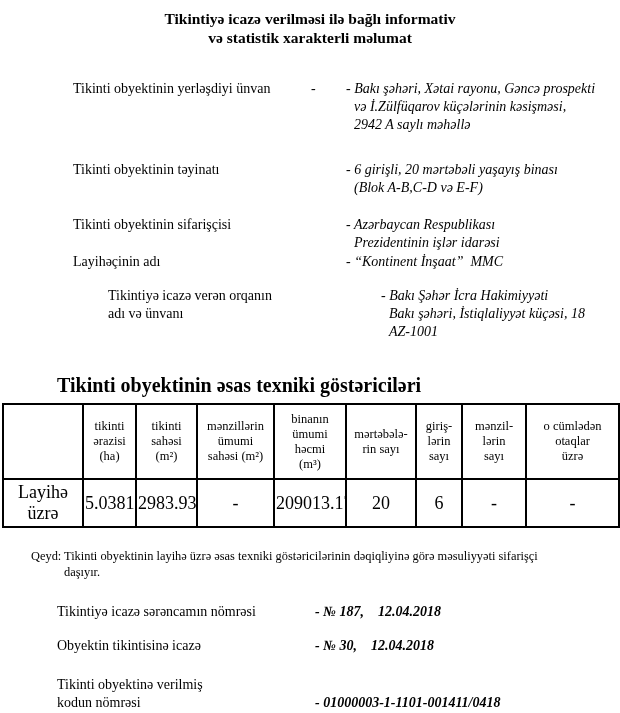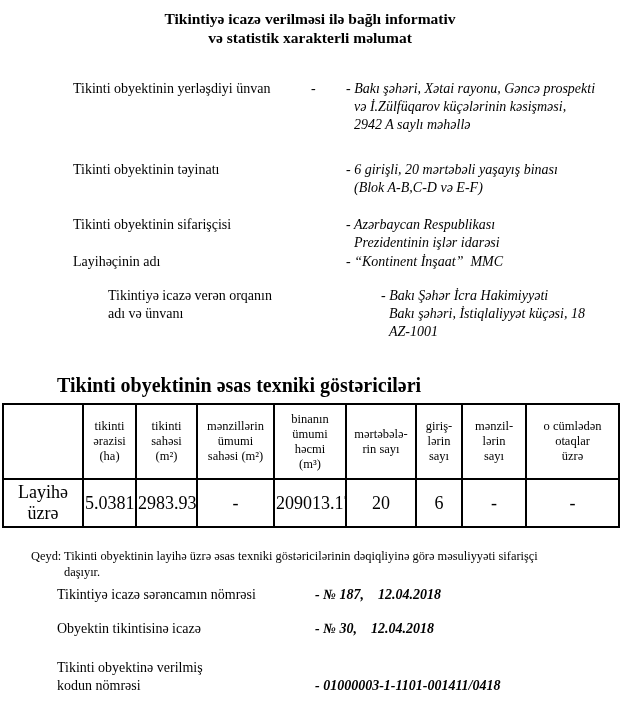--- a/index.html
+++ b/index.html
@@ -88,21 +88,21 @@
   .footer-row {
     display: flex;
     padding-left: 57px;
     font-size: 14px;
     line-height: 18px;
   }
   .footer-label { width: 258px; }
   .footer-value { font-style: italic; white-space: pre; font-weight: bold; }
   .footer-value.bold { font-weight: bold; }
   .footer-row.align-bottom { align-items: flex-end; }
-  .mt-f1 { margin-top: 6px; align-items: flex-end; }
+  .mt-f1 { margin-top: 23px; align-items: flex-end; }
   .mt-f2 { margin-top: 16px; }
   .mt-f3 { margin-top: 21px; }
 </style>
 </head>
 <body>
 
 <div class="page">
 
   <div class="doc-title">
     <div>Tikintiyə icazə verilməsi ilə bağlı informativ</div>

